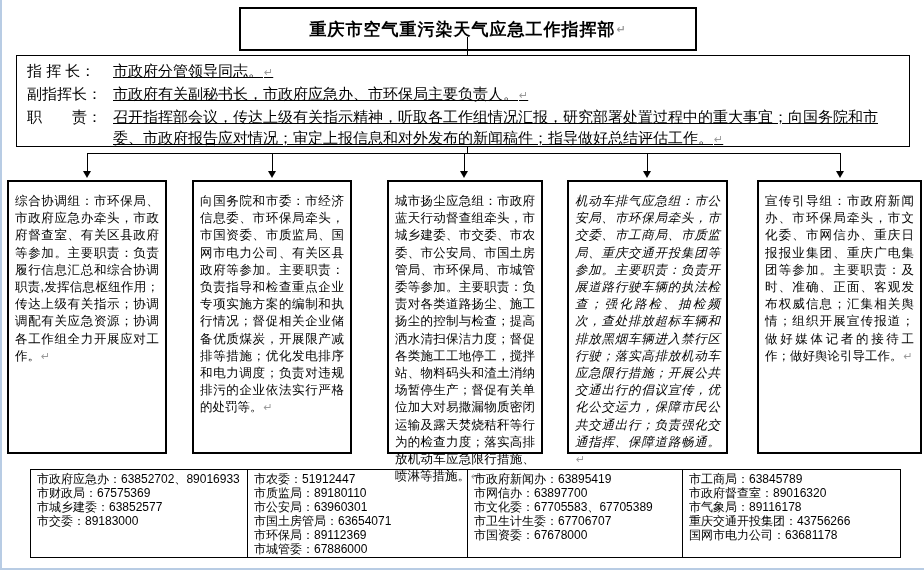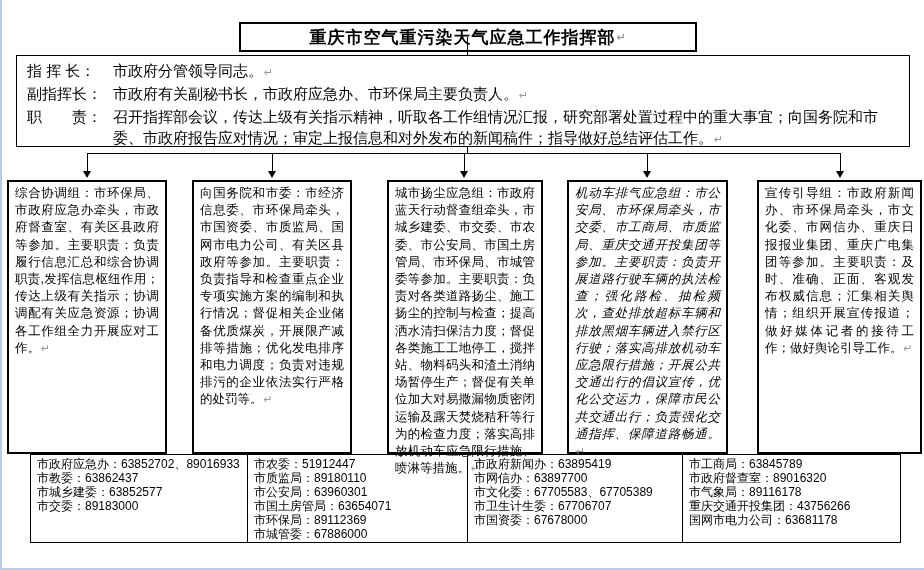--- a/index.html
+++ b/index.html
@@ -4,56 +4,56 @@
 <style>
   html,body{margin:0;padding:0;background:#fff;}
   #page{
     position:relative;width:924px;height:570px;background:#ffffff;
     font-family:"Liberation Sans","DejaVu Sans",sans-serif;color:#000;
     border-left:2px solid #b8cce4;border-bottom:2px solid #b8cce4;box-sizing:border-box;
     overflow:hidden;
   }
   
   .title-box{
-    position:absolute;left:237px;top:22px;width:458px;height:30px;
+    position:absolute;left:237px;top:7px;width:458px;height:44px;
     border:2px solid #000;box-sizing:border-box;
     display:flex;align-items:center;justify-content:center;
     font-size:17px;font-weight:bold;letter-spacing:1px;
   }
   
   .command-box{
     position:absolute;left:14px;top:55px;width:894px;height:92px;
     border:1px solid #000;box-sizing:border-box;
     padding:4px 10px 0 10px;font-size:15px;line-height:21px;
   }
   .cmd-row{display:flex;justify-content:center;}
   .cmd-label{flex:0 0 86px;white-space:pre;}
-  .cmd-text{flex:1;white-space:pre-wrap;}
+  .cmd-text{flex:1;white-space:pre-wrap;text-decoration:underline;}
   
   .vline,.hline{position:absolute;background:#000;}
   .arrowhead{
     position:absolute;width:0;height:0;
     border-left:4px solid transparent;border-right:4px solid transparent;
     border-top:7px solid #000;
   }
   
   .gbox{
     position:absolute;top:180px;height:274px;border:2px solid #000;box-sizing:border-box;
-    padding:3px 6px;font-size:12.5px;line-height:17.2px;text-align:justify;
+    padding:11px 6px;font-size:12.5px;line-height:17.2px;text-align:justify;
   }
   .g0{left:5px;width:160px;}
   .g1{left:190px;width:160px;}
   .g2{left:385px;width:156px;}
   .g3{left:565px;width:161px;font-style:italic;}
   .g4{left:755px;width:165px;}
   
   .pmark{color:#9a9a9a;font-size:11px;padding-left:1px;}
   
   .contacts{
-    position:absolute;left:28px;top:454px;width:871px;height:89px;
+    position:absolute;left:28px;top:469px;width:871px;height:89px;
     border:1px solid #000;box-sizing:border-box;display:flex;
     font-size:12px;line-height:14px;
   }
   .ccol{box-sizing:border-box;padding:2px 6px;}
   .ccol-sep{border-right:1px solid #000;}
   .c0{width:217px;}
   .c1{width:220px;}
   .c2{width:215px;}
   .c3{flex:1;}
   .tline{white-space:nowrap;overflow:hidden;}
@@ -111,21 +111,21 @@
   <div class="gbox g3">
     <span>机动车排气应急组：</span><span>市公安局、市环保局牵头，市交委、市工商局、市质监局、重庆交通开投集团等参加。主要职责：负责开展道路行驶车辆的执法检查；强化路检、抽检频次，查处排放超标车辆和排放黑烟车辆进入禁行区行驶；落实高排放机动车应急限行措施；开展公共交通出行的倡议宣传，优化公交运力，保障市民公共交通出行；负责强化交通指挥、保障道路畅通。</span><span class="pmark">↵</span>
   </div>
   <div class="gbox g4">
     <span>宣传引导组：</span><span>市政府新闻办、市环保局牵头，市文化委、市网信办、重庆日报报业集团、重庆广电集团等参加。主要职责：及时、准确、正面、客观发布权威信息；汇集相关舆情；组织开展宣传报道；做好媒体记者的接待工作；做好舆论引导工作。</span><span class="pmark">↵</span>
   </div>
 
   <div class="contacts">
     <div class="ccol ccol-sep c0">
       <div class="tline">市政府应急办：63852702、89016933</div>
-      <div class="tline">市教委：63862437</div>
+      <div class="tline">市财政局：67575369</div>
       <div class="tline">市城乡建委：63852577</div>
       <div class="tline">市交委：89183000</div>
     </div>
     <div class="ccol ccol-sep c1">
       <div class="tline">市农委：51912447</div>
       <div class="tline">市质监局：89180110</div>
       <div class="tline">市公安局：63960301</div>
       <div class="tline">市国土房管局：63654071</div>
       <div class="tline">市环保局：89112369</div>
       <div class="tline">市城管委：67886000</div>

